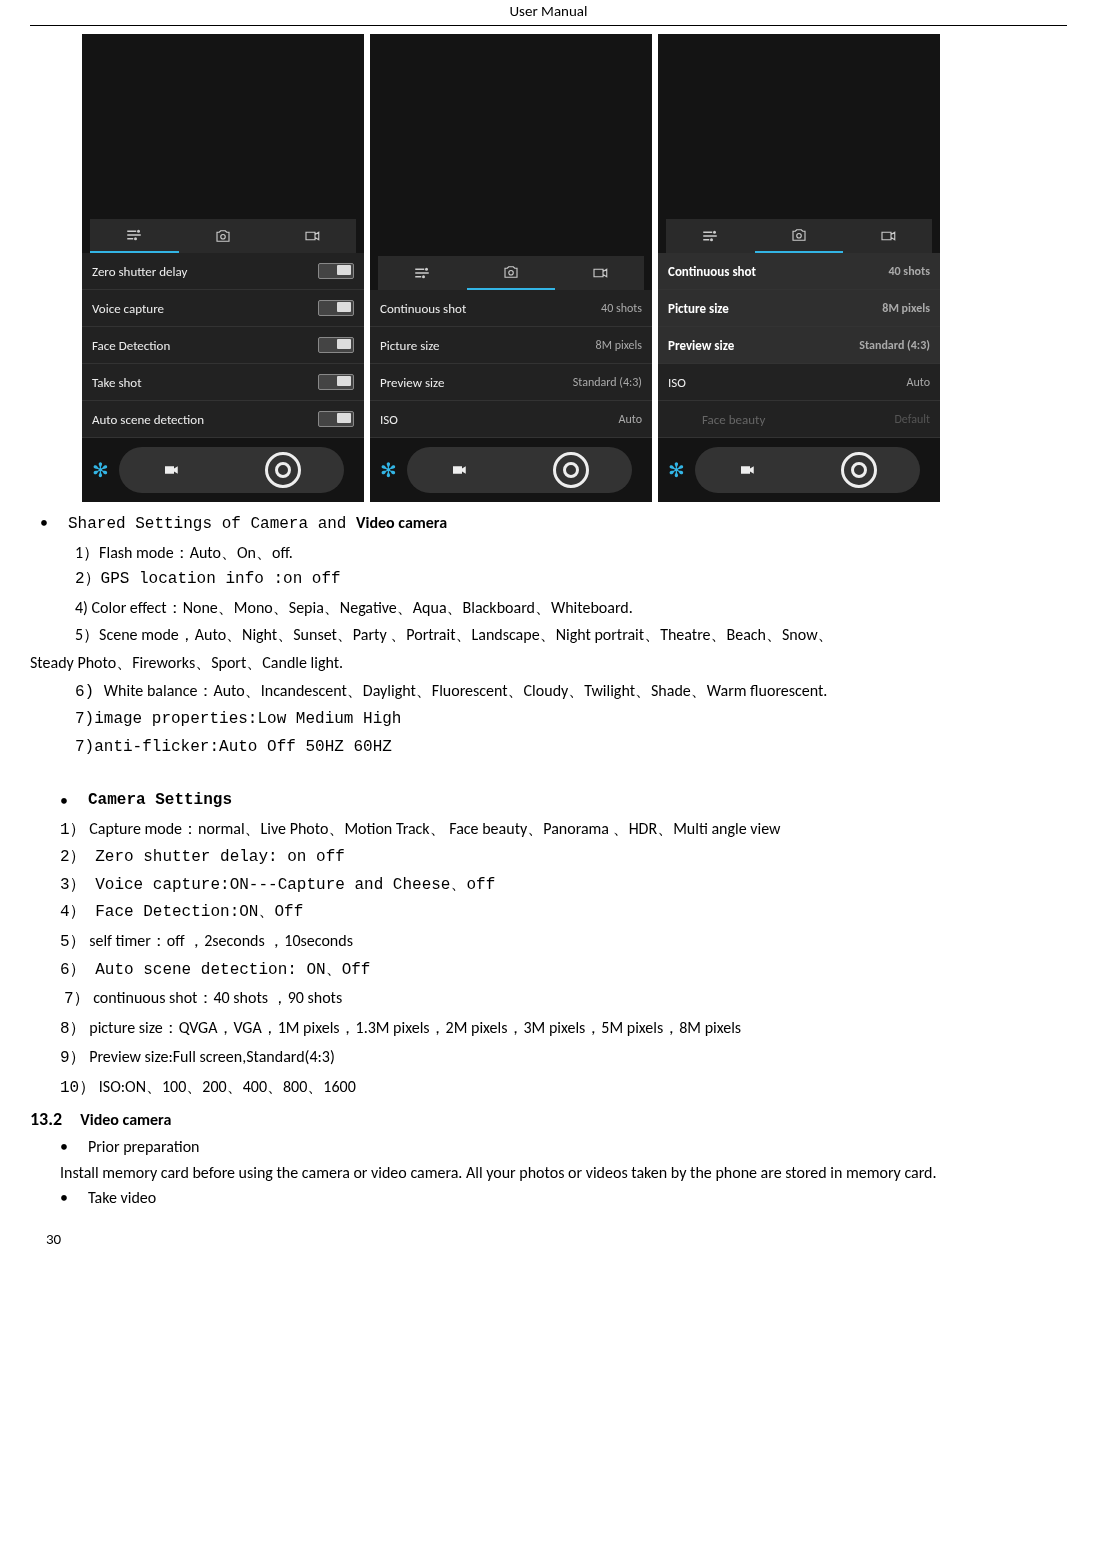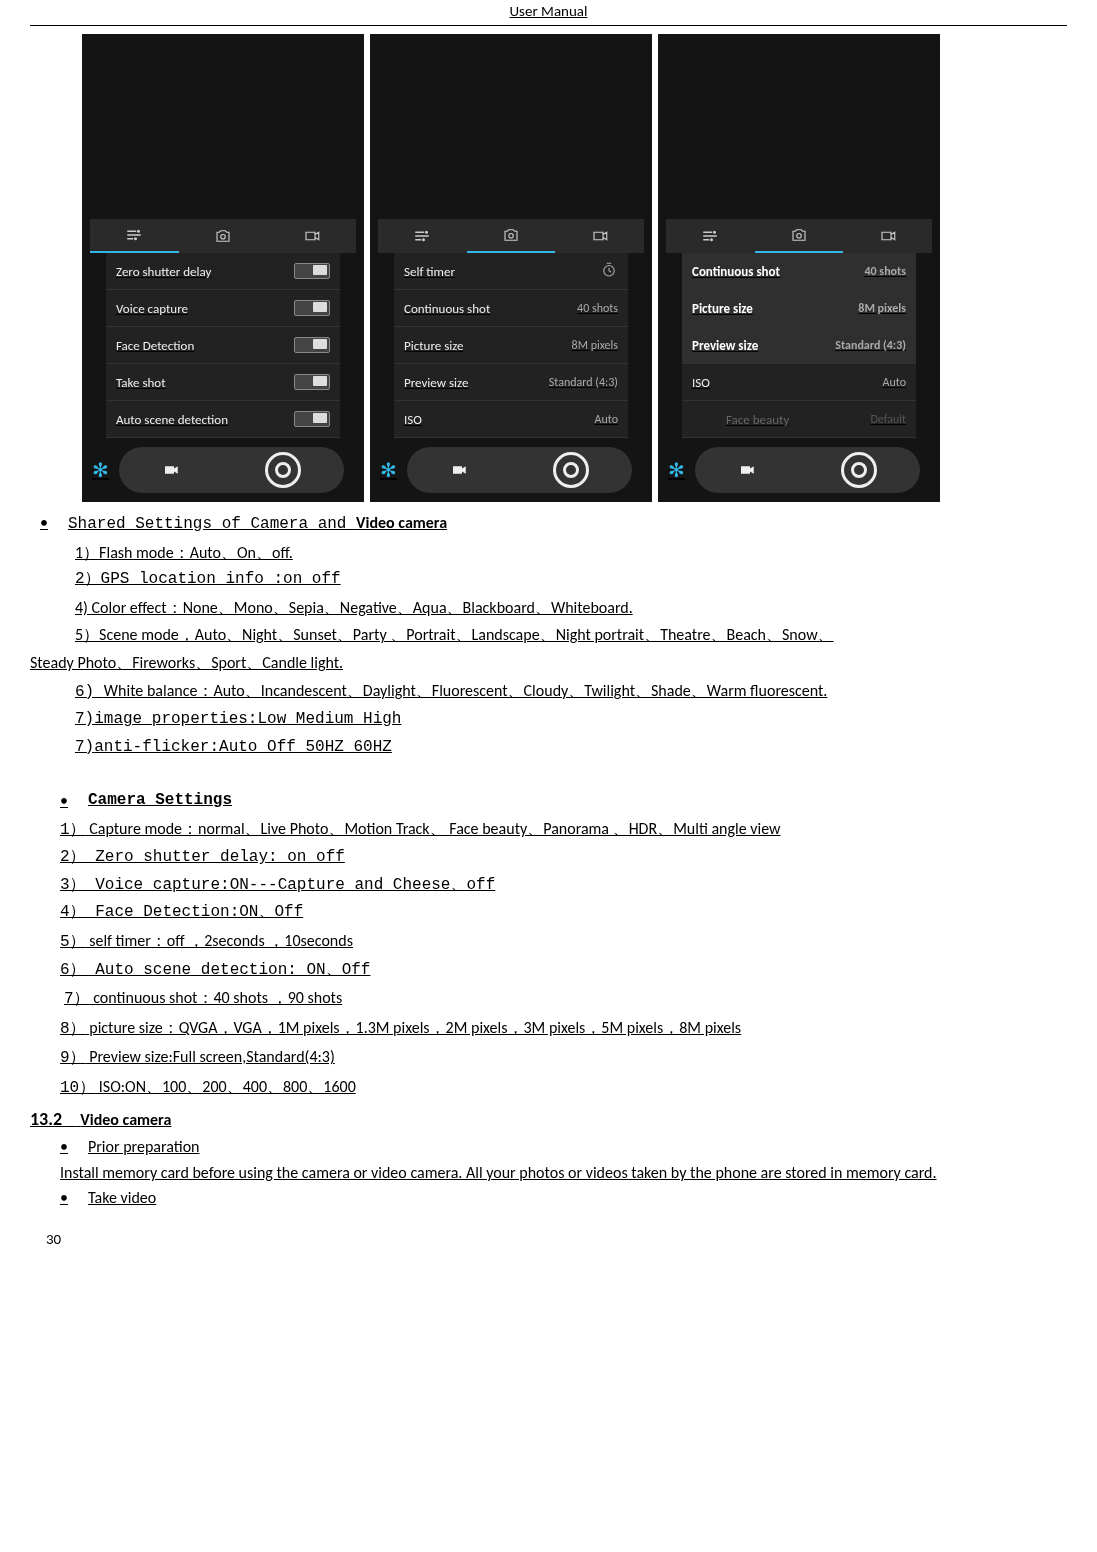--- a/index.html
+++ b/index.html
@@ -9,21 +9,20 @@
   padding: 0;
   background: #fff;
   color: #000;
 }
 .page {
   width: 1097px;
   height: 1264px;
   position: relative;
   padding: 0 30px;
   box-sizing: border-box;
-  text-decoration: underline;
 }
 .header {
   text-align: center;
   font-size: 15px;
   padding: 2px 0 5px 0;
   border-bottom: 1px solid #000;
 }
 .screenshots {
   display: flex;
   gap: 6px;
@@ -50,21 +49,21 @@
   display: flex;
   align-items: center;
   justify-content: center;
   color: #ccc;
   font-size: 14px;
 }
 .tabs .active {
   border-bottom: 2px solid #33b5e5;
 }
 .settings-list {
-  margin: 0 24px;
+  margin: 0 0;
 }
 .setting-row {
   display: flex;
   justify-content: space-between;
   align-items: center;
   height: 36px;
   padding: 0 10px;
   border-bottom: 1px solid #333;
   color: #eee;
   font-size: 13px;
@@ -233,27 +232,20 @@
             </svg>
           </div>
       <div>
             <svg class="icon" viewBox="0 0 24 24">
               <path d="M4 7h12v10H4z M16 10l5-3v10l-5-3z" fill="none" stroke="#ccc" stroke-width="1.5"></path>
             </svg>
           </div>
     </div>
     <div class="settings-list">
       <div class="setting-row">
-            <span>Self timer</span>
-            <span class="val"><svg class="icon" viewBox="0 0 24 24">
-                <circle cx="12" cy="13" r="7" fill="none" stroke="#aaa" stroke-width="1.5"></circle>
-                <path d="M12 9v4l3 2M9 3h6" stroke="#aaa" stroke-width="1.5" fill="none"></path>
-              </svg></span>
-          </div>
-      <div class="setting-row">
             <span>Continuous shot</span>
             <span class="val">40 shots</span>
           </div>
       <div class="setting-row">
             <span>Picture size</span>
             <span class="val">8M pixels</span>
           </div>
       <div class="setting-row">
             <span>Preview size</span>
             <span class="val">Standard (4:3)</span>

